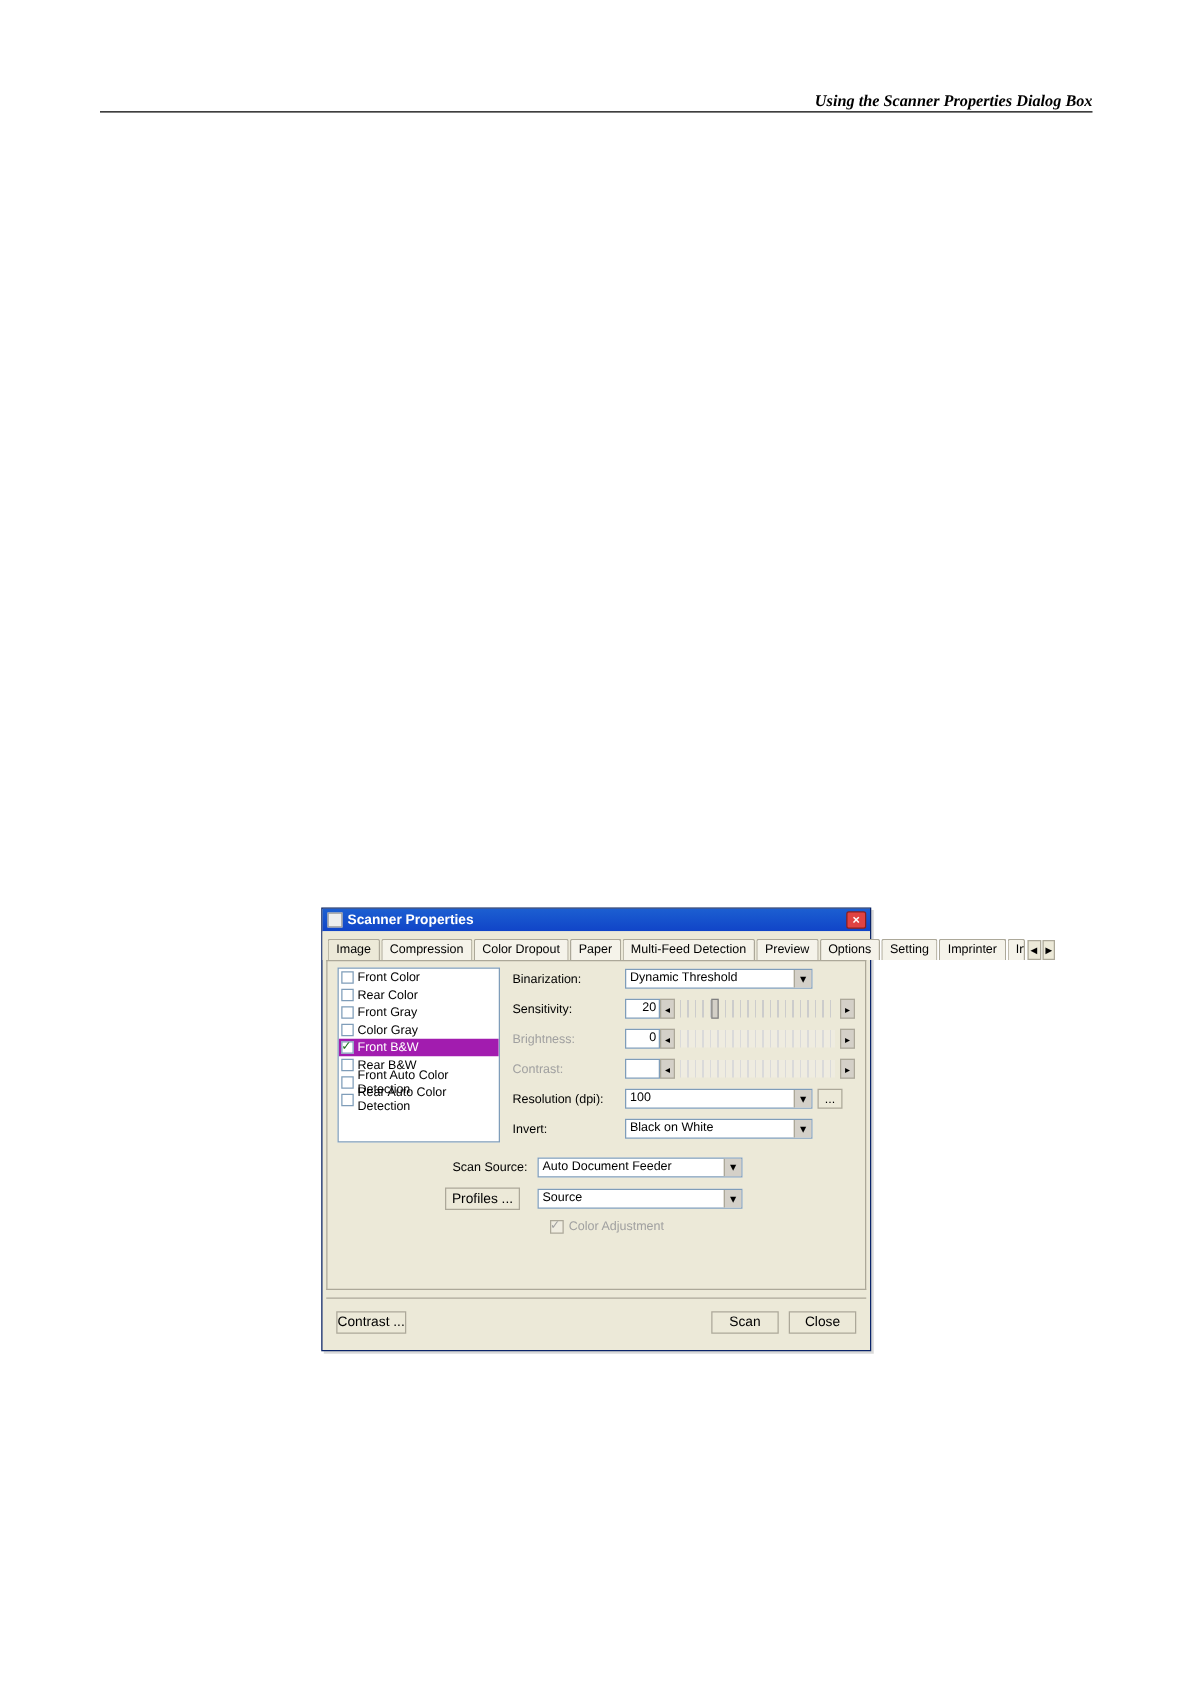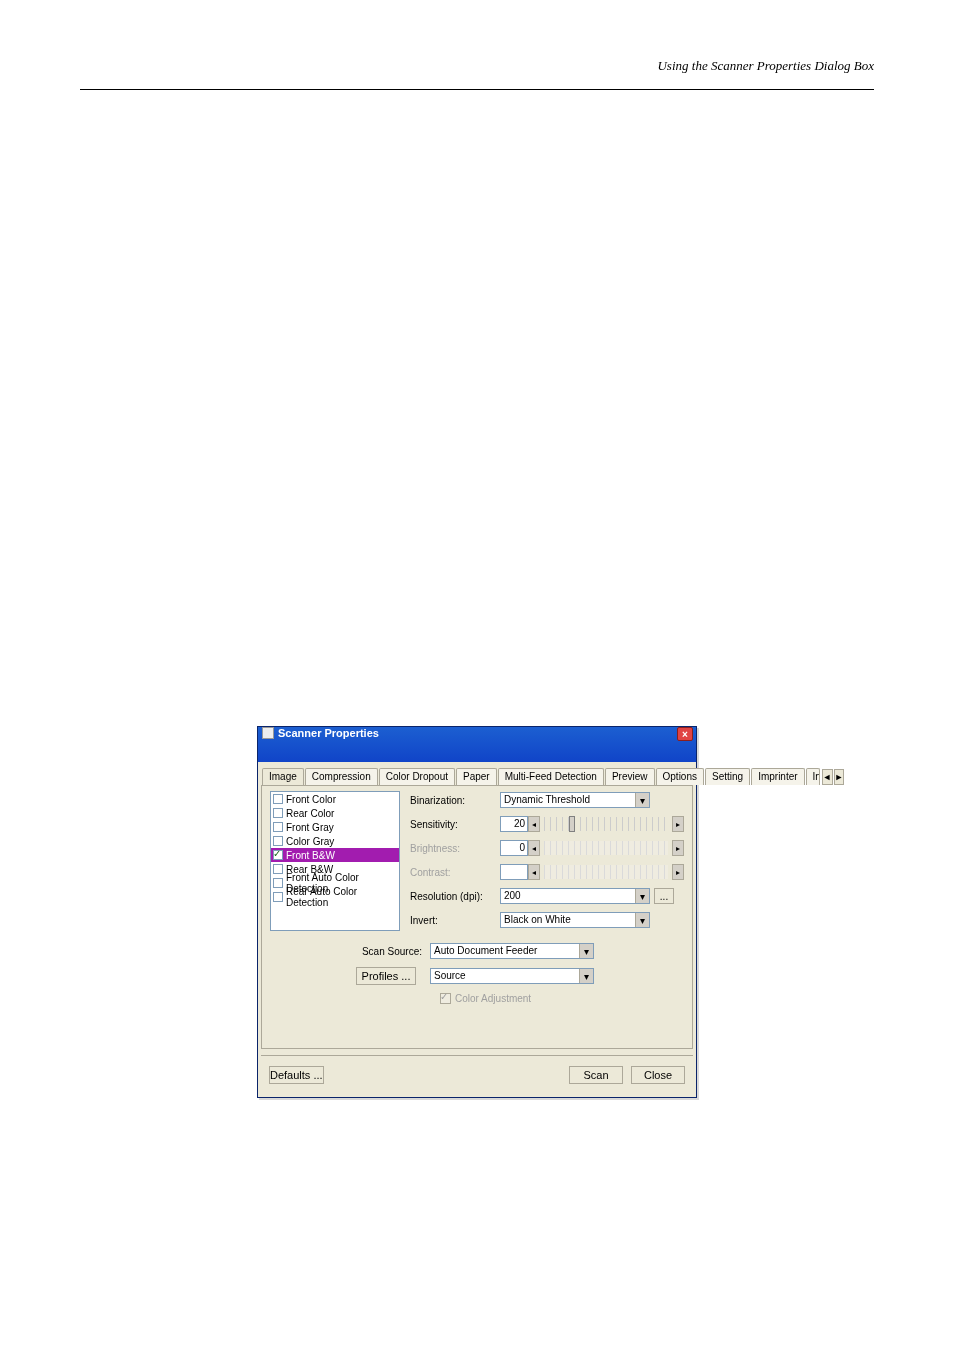--- a/index.html
+++ b/index.html
@@ -16,23 +16,23 @@
     margin: 0 auto;
     padding: 64px 80px 40px 80px;
     position: relative;
   }
   .header-area {
     height: 26px;
     border-bottom: 1.5px solid #000;
     display: flex;
     justify-content: flex-end;
     align-items: flex-end;
-    padding-bottom: 15px;
+    padding-bottom: 0;
     font-style: italic;
-    font-weight: normal;
+    font-weight: bold;
     font-size: 13px;
     text-align: right;
   }
   .section-title {
     font-family: "Times New Roman", serif;
     font-weight: bold;
     font-size: 17px;
     margin: 56px 0 4px 0;
   }
 
@@ -45,26 +45,26 @@
   .dlg {
     width: 440px;
     background: #ece9d8;
     border: 1px solid #0a246a;
     font-family: Tahoma, Arial, sans-serif;
     font-size: 10px;
     color: #000;
     box-shadow: 2px 2px 0 rgba(0,0,0,.15);
   }
   .titlebar {
-    height: 35px;
+    height: 18px;
     background: linear-gradient(#3a6ea5,#0a246a 60%,#0a246a);
     background: linear-gradient(#1c5fd1,#1044c8);
     color: #fff;
     display: flex;
-    align-items: flex-start;
+    align-items: center;
     padding: 0 3px 0 4px;
     font-weight: bold;
     font-size: 11px;
   }
   .titlebar .appicon {
     width: 12px; height: 12px;
     margin-right: 4px;
     background: #eee;
     border: 1px solid #999;
   }
@@ -339,21 +339,21 @@
             <div class="field-row disabled">
               <span class="flabel">Contrast:</span>
               <span class="numbox"></span>
               <span class="sp-arrow">◂</span>
               <div class="slider-wrap disabled"></div>
               <span class="sp-arrow">▸</span>
             </div>
             <div class="field-row">
               <span class="flabel">Resolution (dpi):</span>
               <div class="combo res">
-                <span class="cval">200</span>
+                <span class="cval">100</span>
                 <span class="carrow">▾</span>
               </div>
               <div class="dots-btn">...</div>
             </div>
             <div class="field-row">
               <span class="flabel">Invert:</span>
               <div class="combo wide">
                 <span class="cval">Black on White</span>
                 <span class="carrow">▾</span>
               </div>
@@ -381,21 +381,21 @@
           <div class="chk-row">
             <span class="cb"></span>
             <span>Color Adjustment</span>
           </div>
         </div>
 
         <div style="height:40px"></div>
       </div>
 
       <div class="dlg-footer">
-        <div class="btn">Defaults ...</div>
+        <div class="btn">Contrast ...</div>
         <div class="spacer"></div>
         <div class="btn">Scan</div>
         <div class="btn close">Close</div>
       </div>
 
     </div>
   </div>
 
 </div>
 

